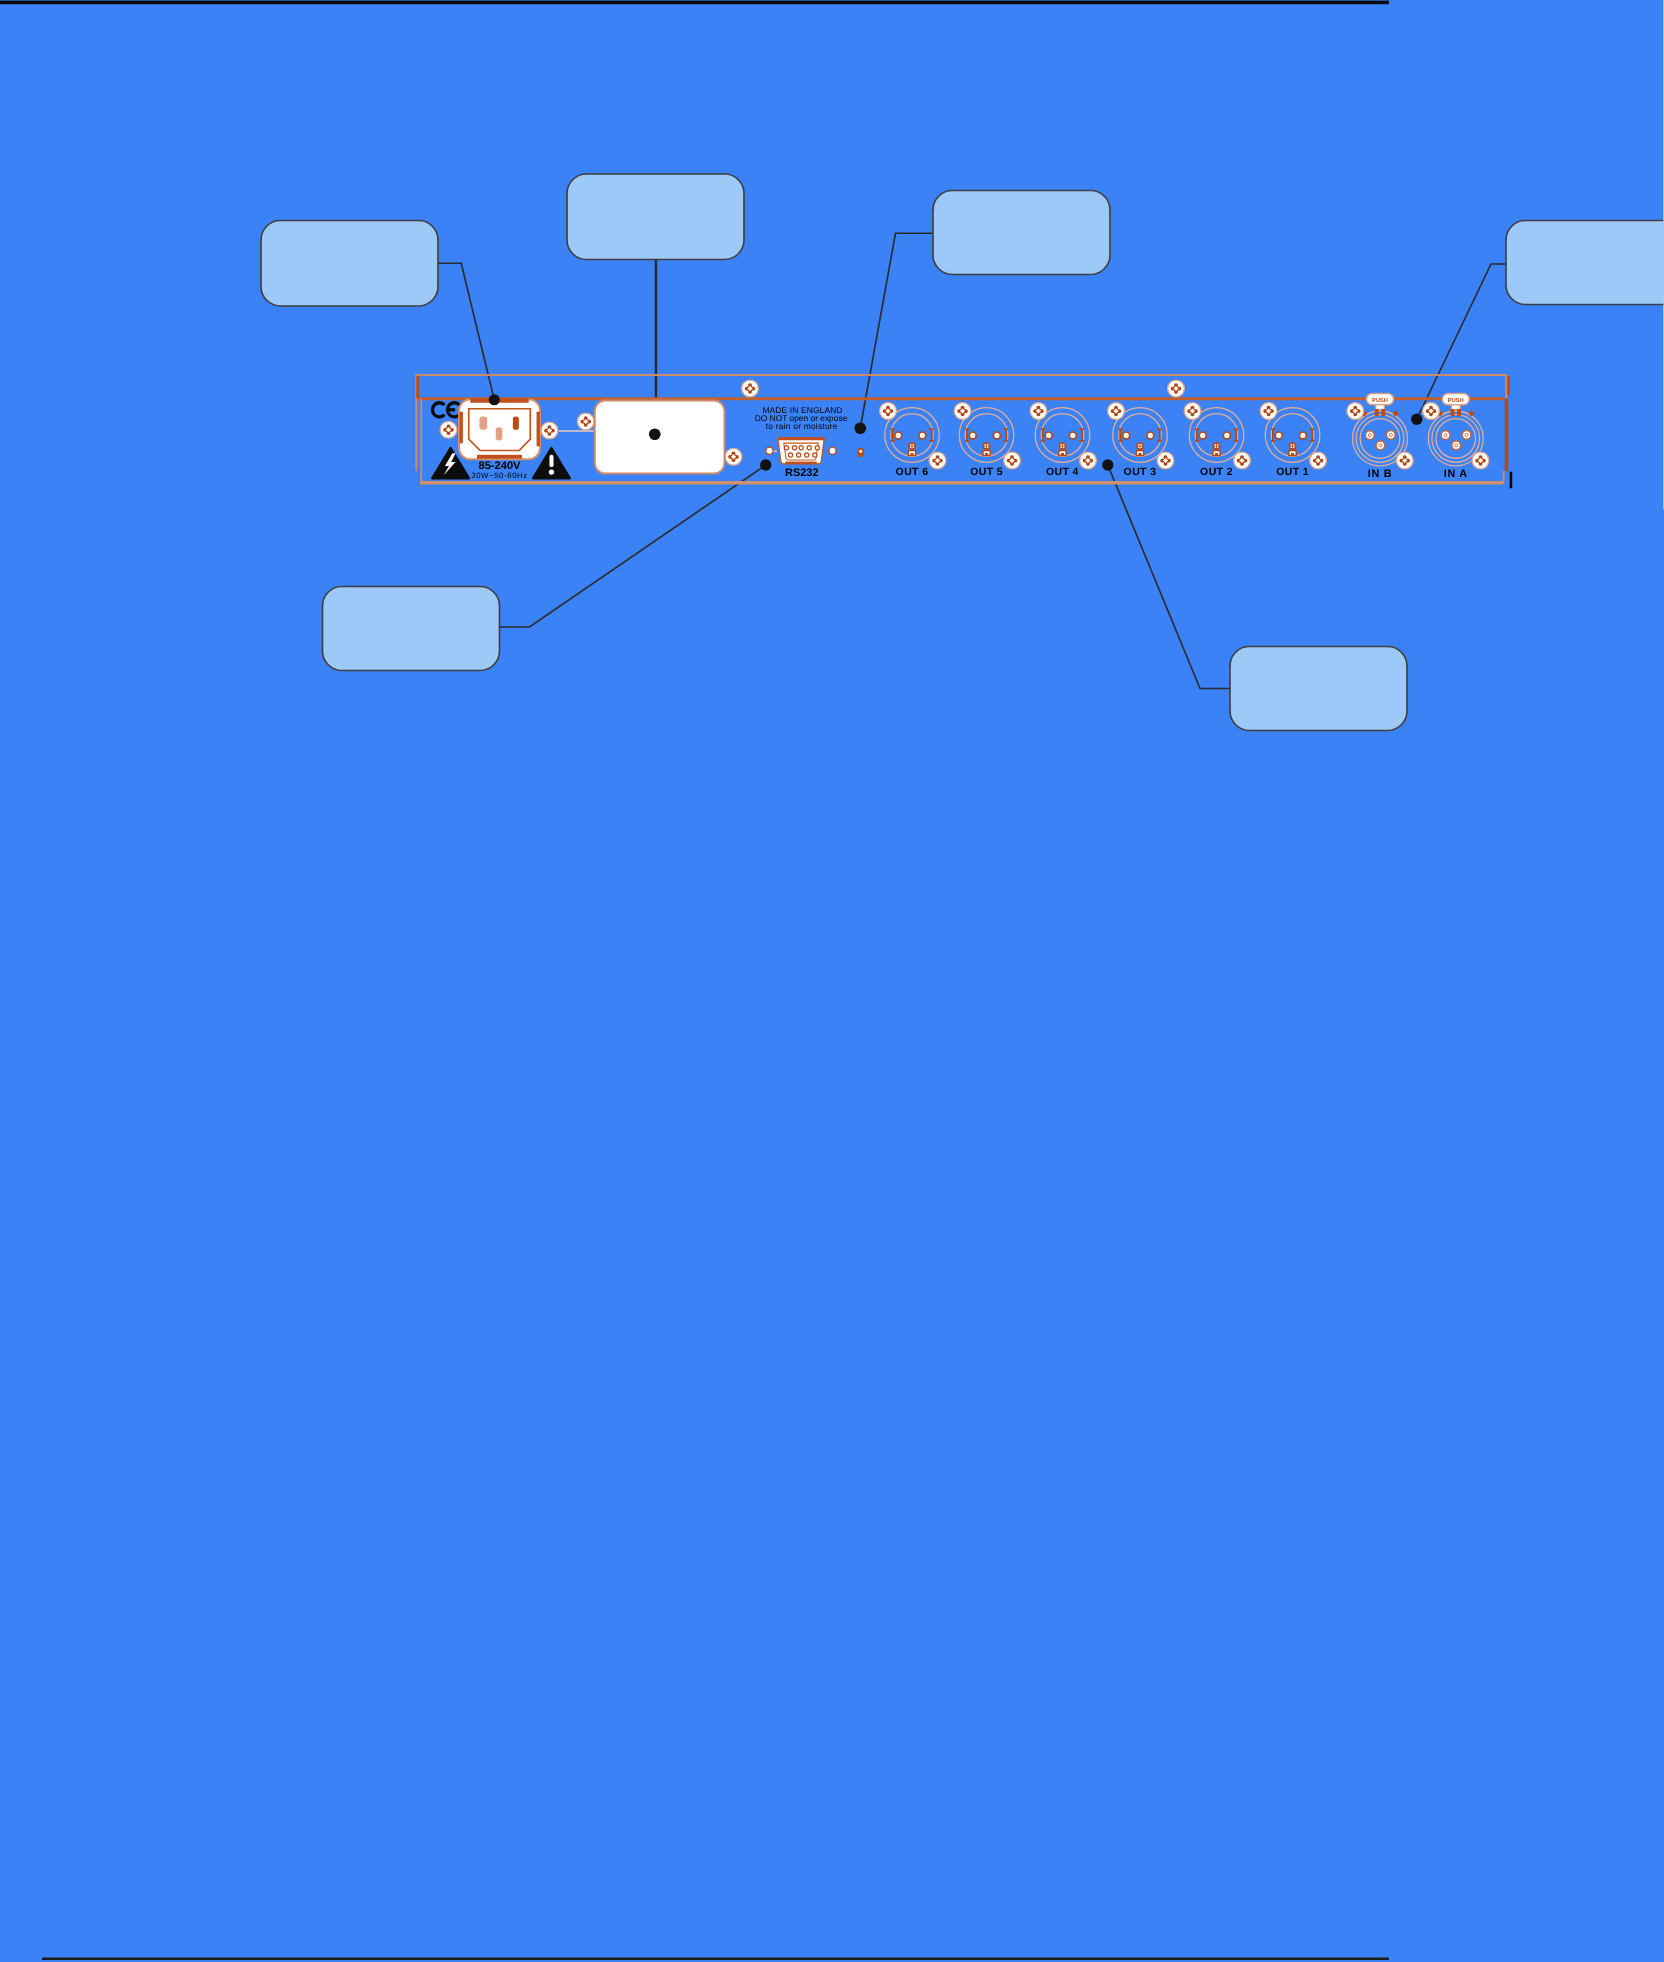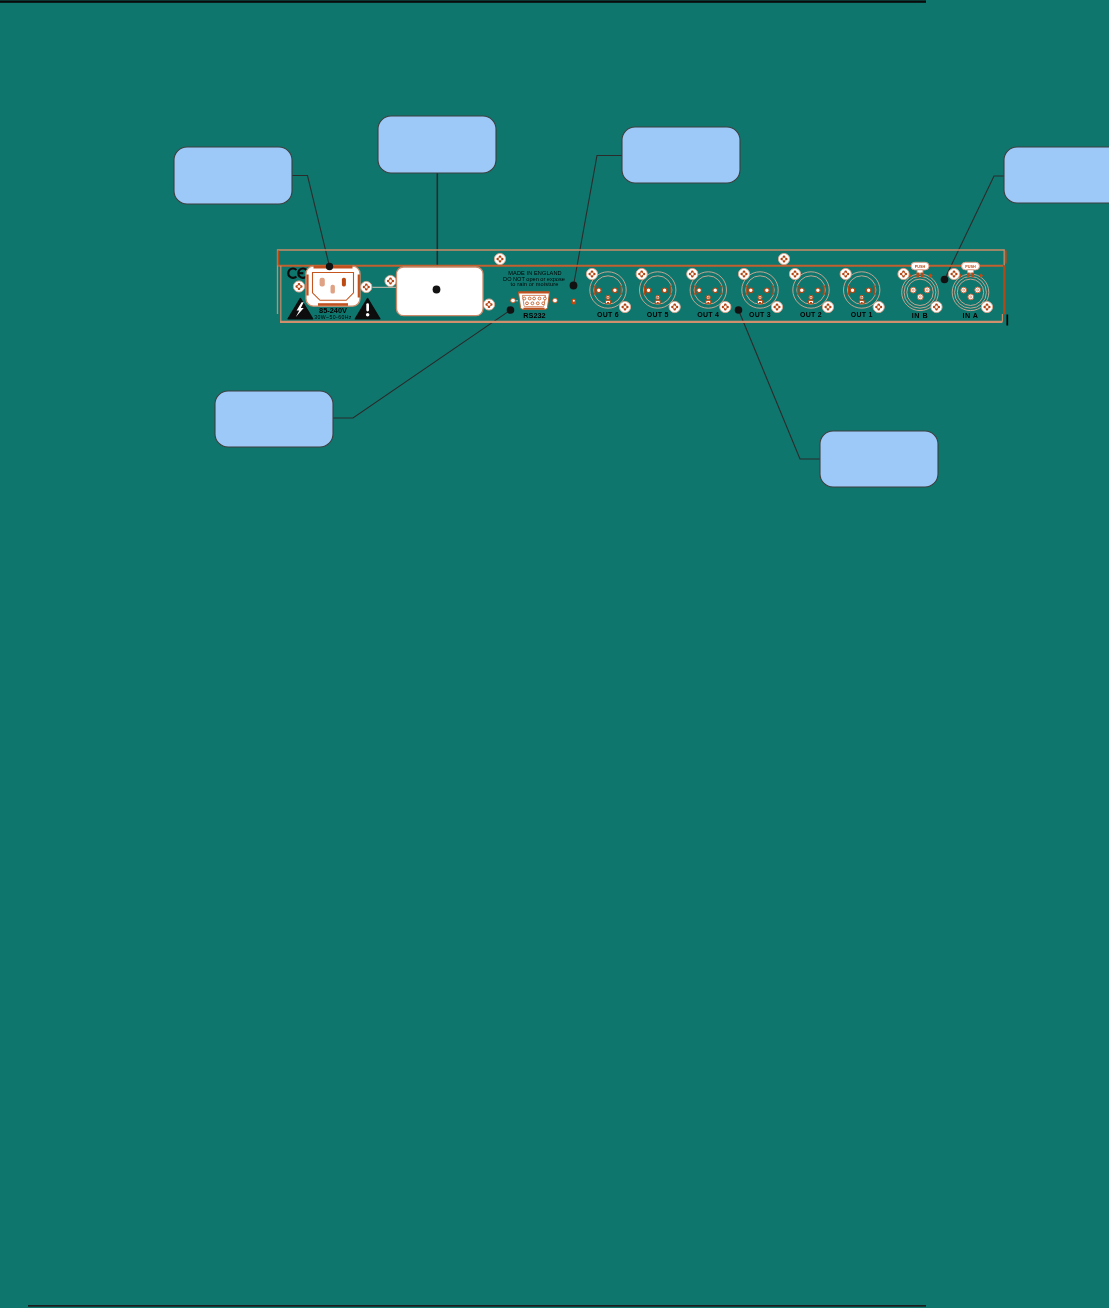--- a/index.html
+++ b/index.html
@@ -1,16 +1,16 @@
 <!DOCTYPE html>
 <html><head>
 <meta charset="utf-8">
 <style>
   html,body{margin:0;padding:0;background:#ffffff;}
-  #page{position:relative;width:1109px;height:1308px;background:#0f766e;overflow:hidden;
+  #page{position:relative;width:1109px;height:1308px;background:#3b82f6;overflow:hidden;
         font-family:"Liberation Sans", sans-serif;}
   svg{position:absolute;left:0;top:0;}
 </style>
 </head>
 <body>
 <div id="page">
 <svg width="1109" height="1308" viewBox="0 0 1109 1308">
 <defs>
   <g id="scr">
     <circle r="5.6" fill="#ffffff" stroke="#DCA890" stroke-width="0.9"></circle>

